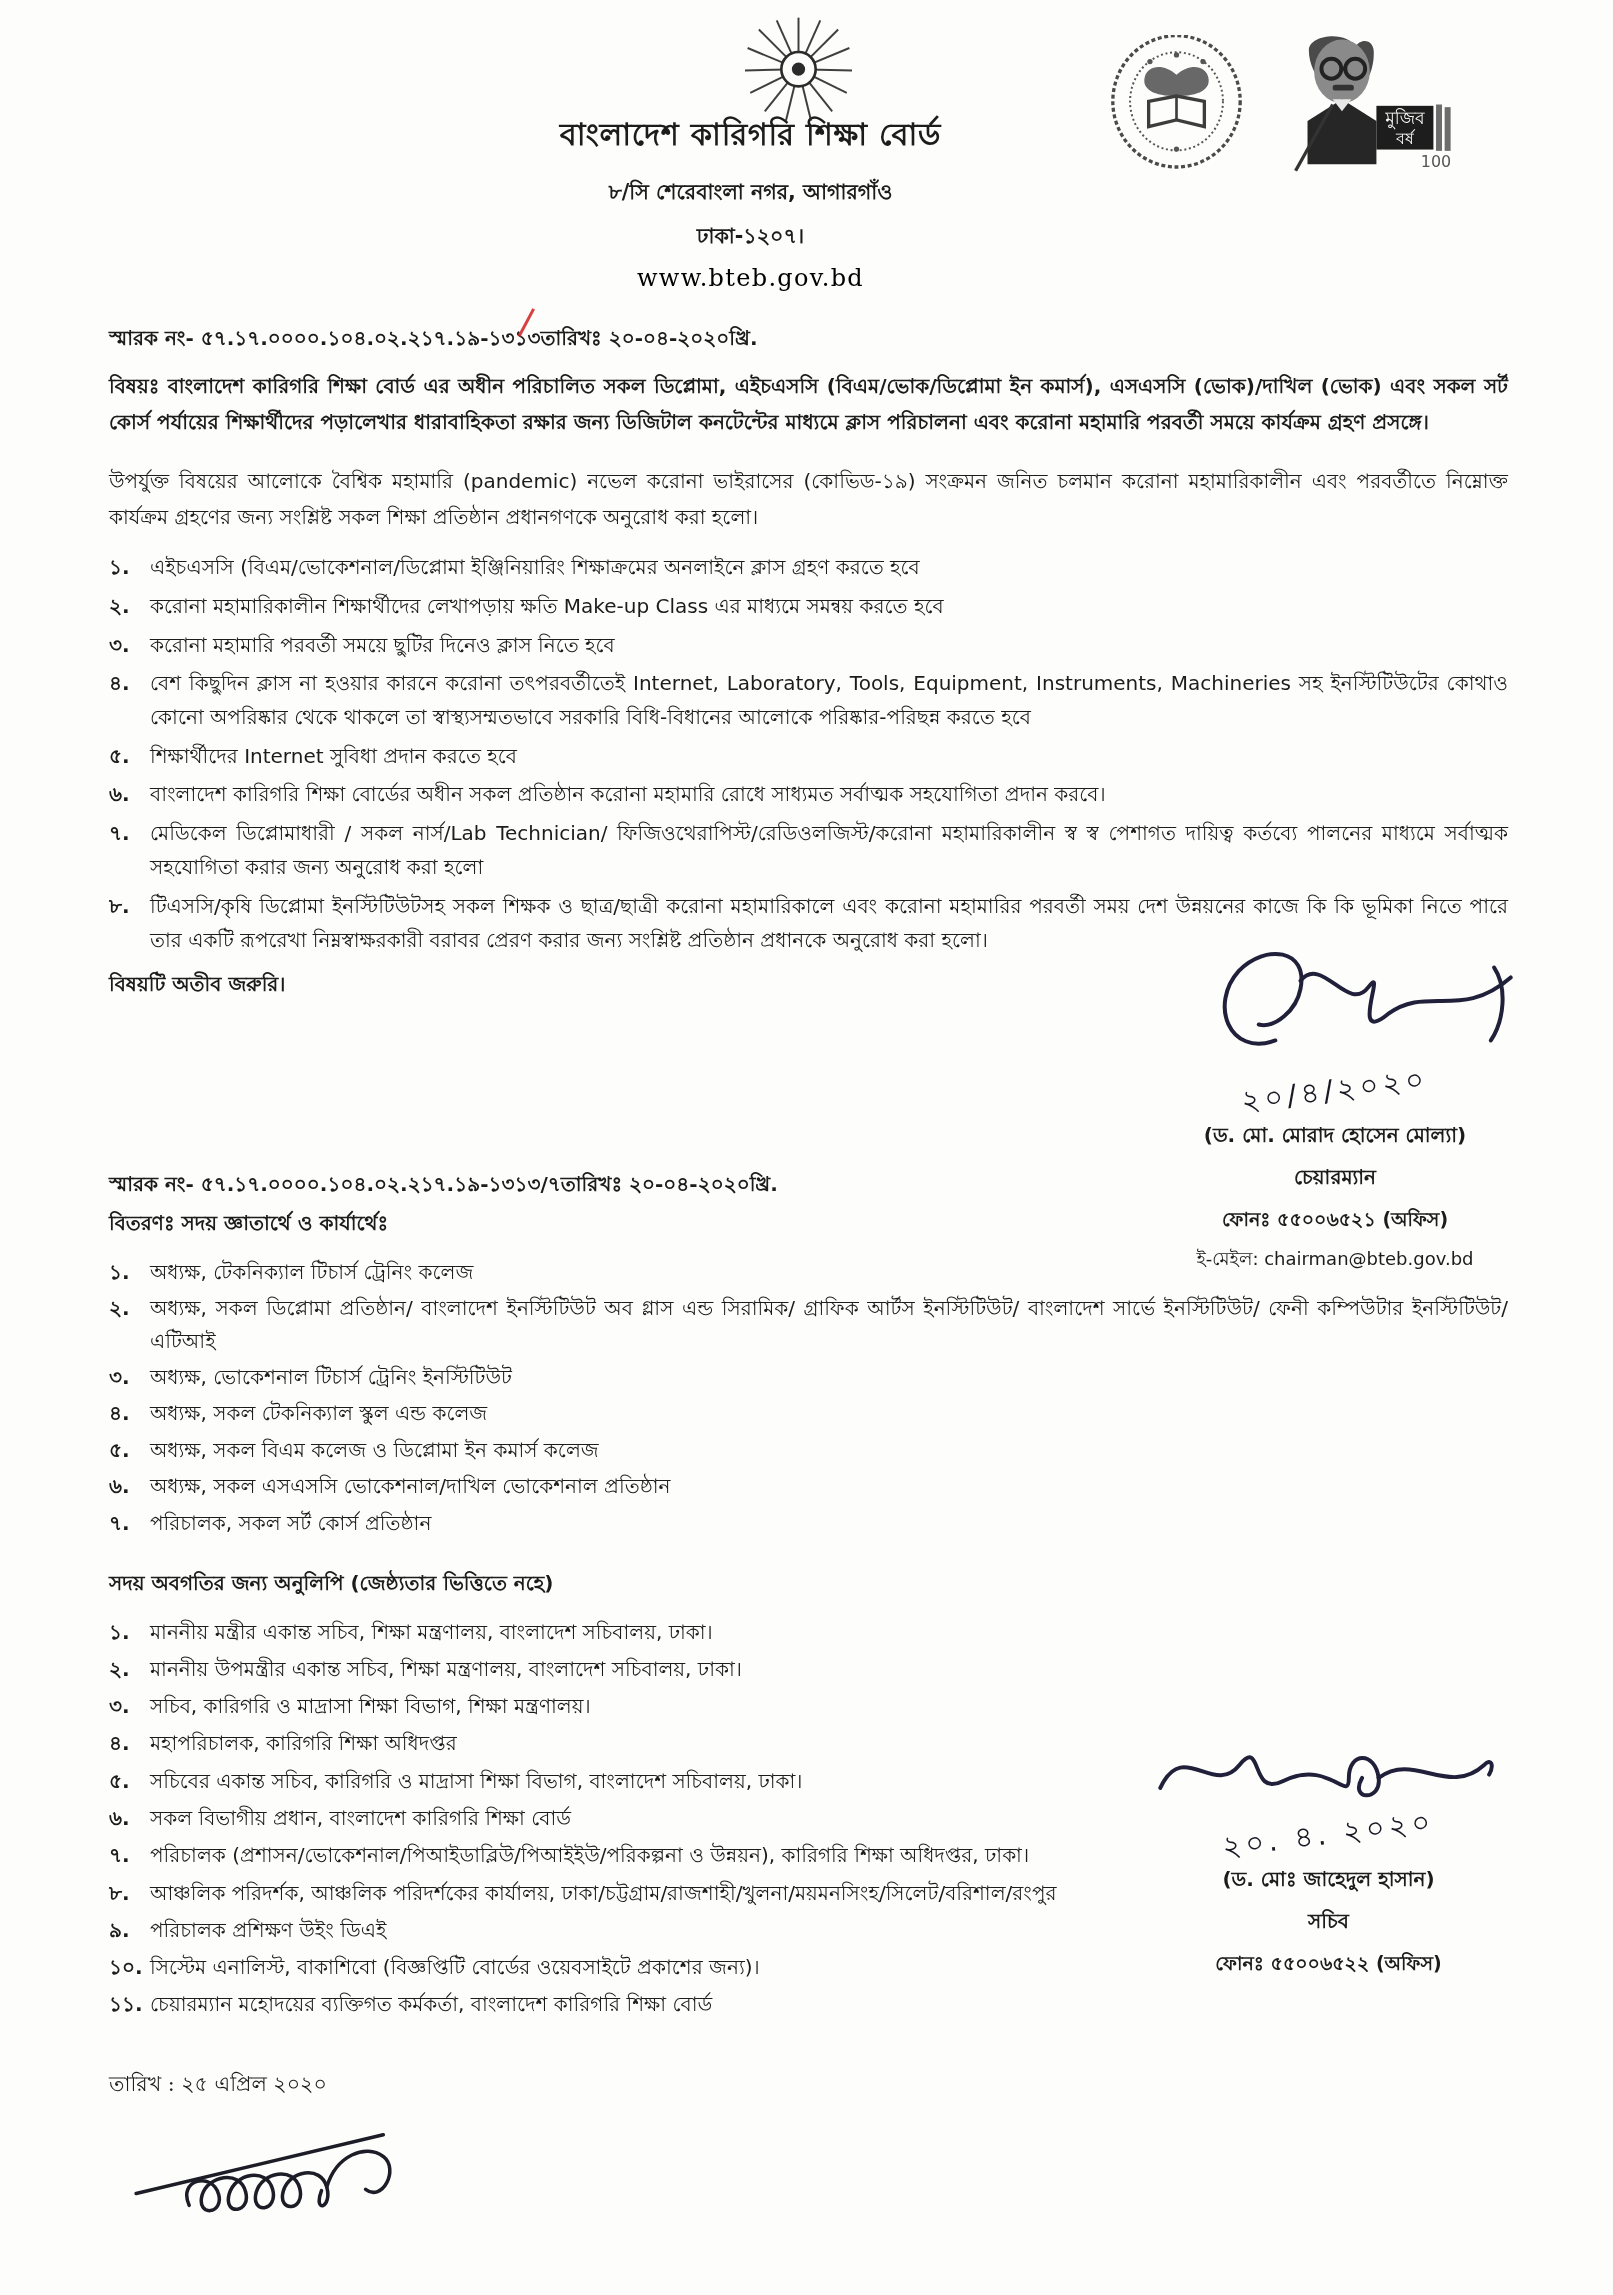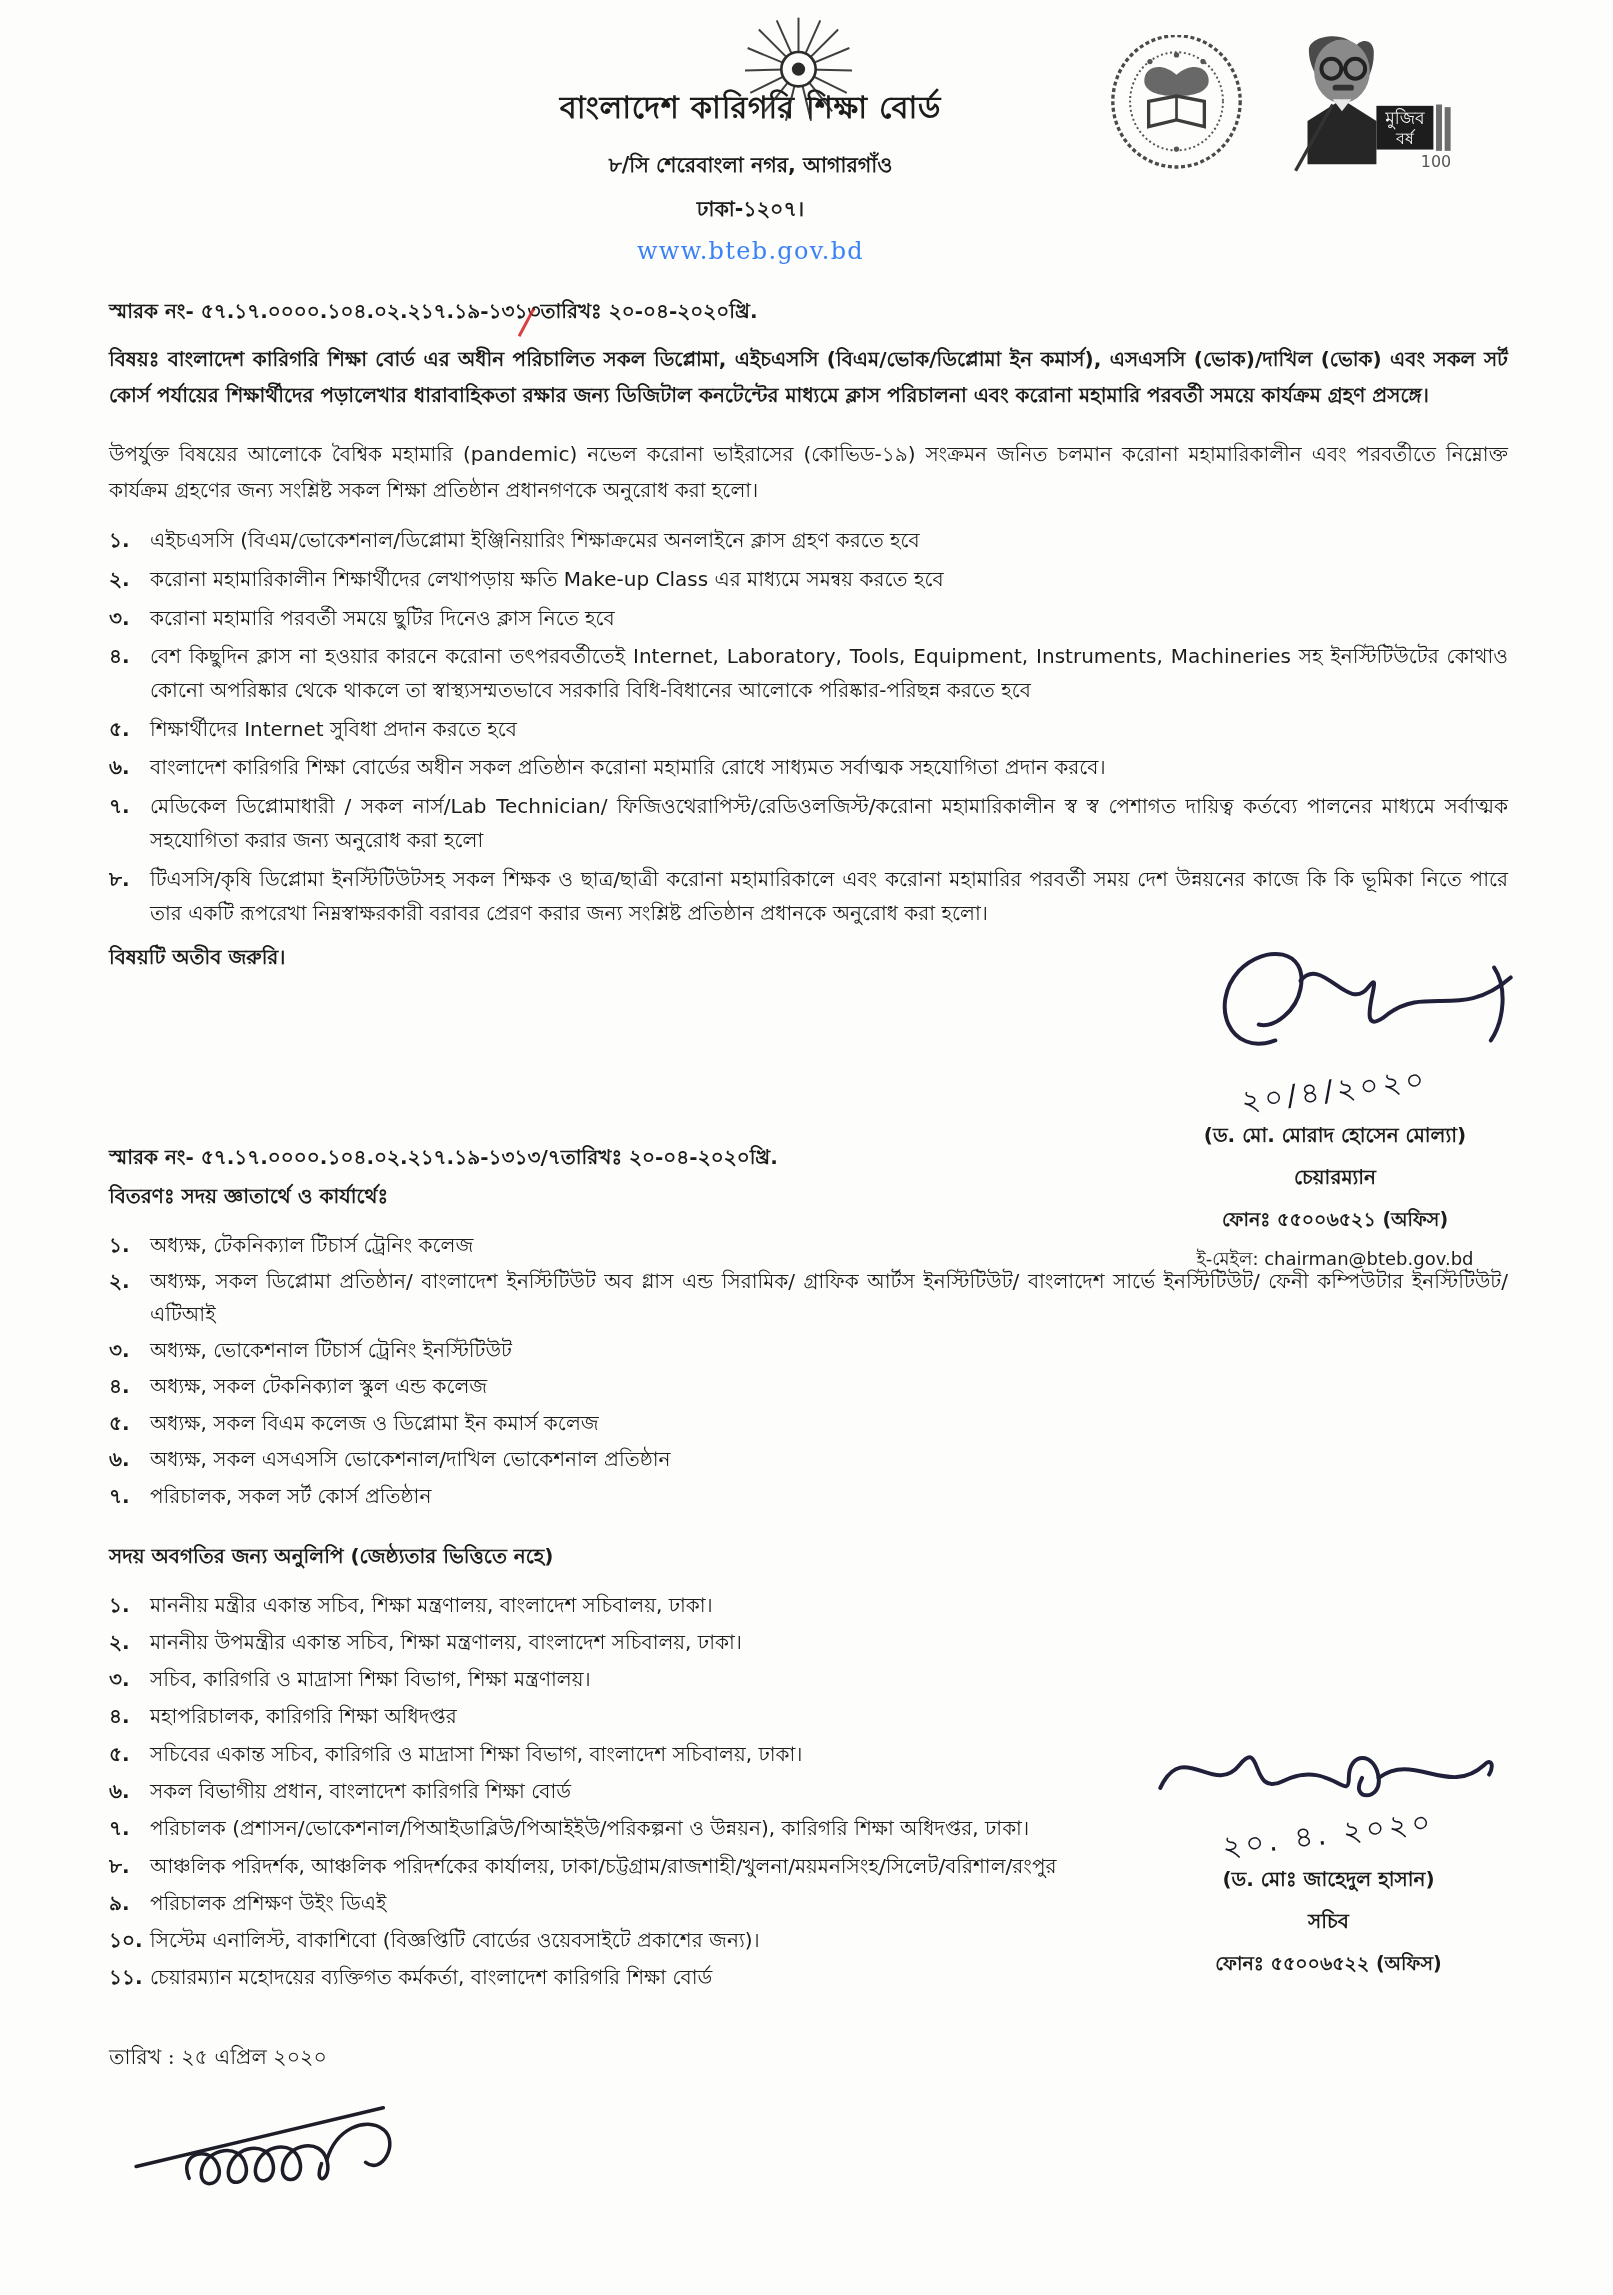--- a/index.html
+++ b/index.html
@@ -11,25 +11,25 @@
     color:#1c1c1c;
     overflow:hidden;
   }
   .content{padding:0 106px 0 109px;}
   
   .logo{position:absolute;}
   #seal-logo{left:742px;top:14.6px;width:113px;height:109px;}
   #edu-logo{left:1110px;top:35px;width:133px;height:136px;}
   #mujib-logo{left:1269px;top:25px;width:189px;height:159px;}
   
-  .header{padding-top:84px;text-align:center;padding-right:113px;}
+  .header{padding-top:111px;text-align:center;padding-right:113px;}
   .header .title{font-size:30.5px;font-weight:700;letter-spacing:0.7px;}
   .header .addr{font-size:20.6px;margin-top:14.6px;font-weight:600;}
   .header .addr2{font-size:20.6px;margin-top:10.6px;font-weight:600;}
-  .header .site{font-size:24px;margin-top:9.3px;font-family:"DejaVu Serif", serif;letter-spacing:1.3px;color:#3b82f6;}
+  .header .site{font-size:24px;margin-top:9.3px;font-family:"DejaVu Serif", serif;letter-spacing:1.3px;color:#000000;}
   
   .row{display:flex;align-items:baseline;}
   .memo-row{margin-top:30.5px;font-size:20px;font-weight:700;}
   .memo-row .date{font-weight:700;}
   .red-tick{position:absolute;left:516px;top:307px;width:22.6px;height:30.5px;pointer-events:none;}
   .red-tick::before{content:"";position:absolute;left:9.3px;top:0;width:2.7px;height:30.5px;background:#d02020;transform:rotate(28deg);opacity:.85;}
   
   .subject{margin-top:13.3px;font-size:20px;font-weight:700;line-height:1.78;text-align:justify;}
   .intro{margin-top:22.6px;font-size:20px;line-height:1.82;text-align:justify;font-weight:500;}
   

